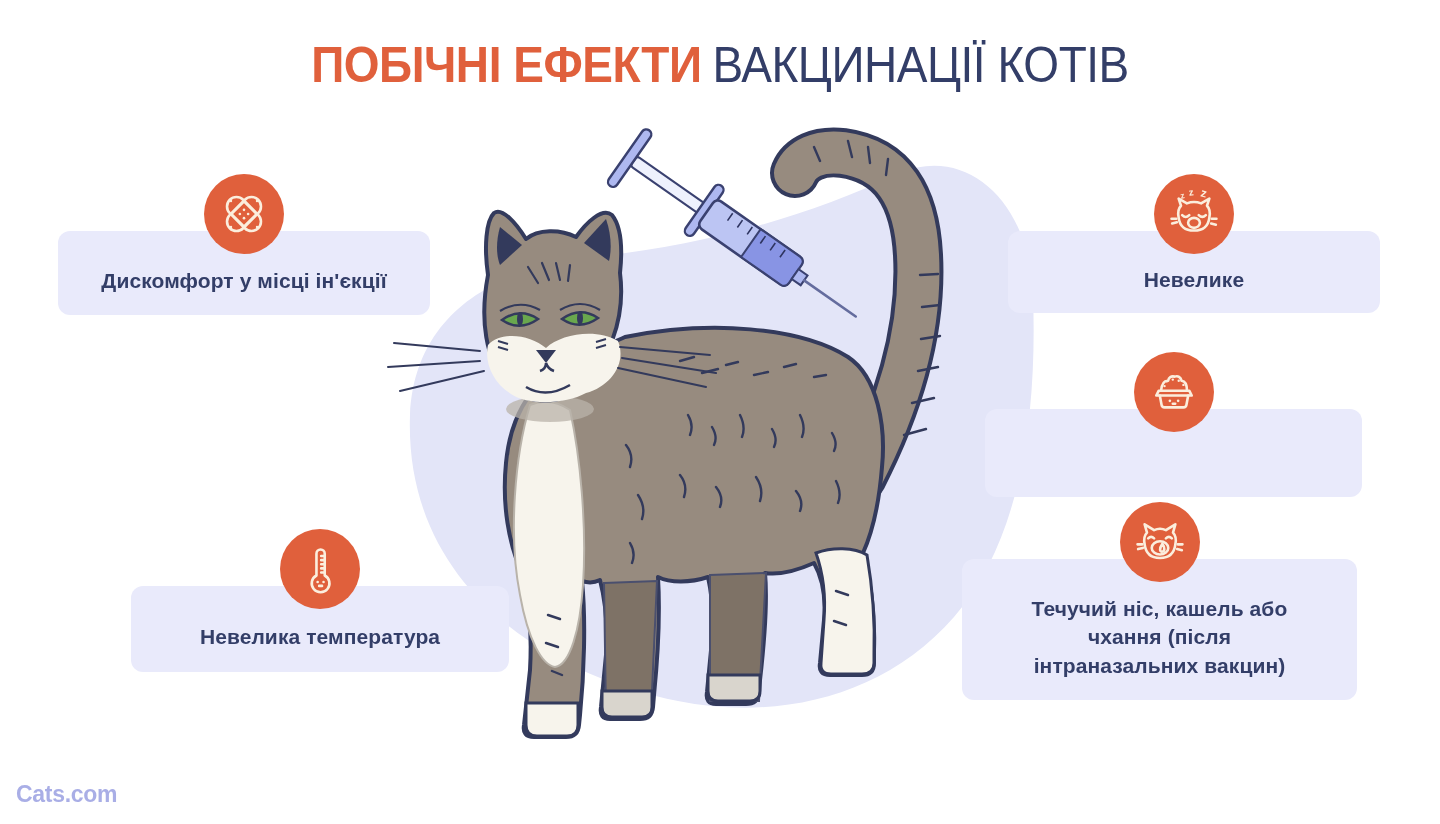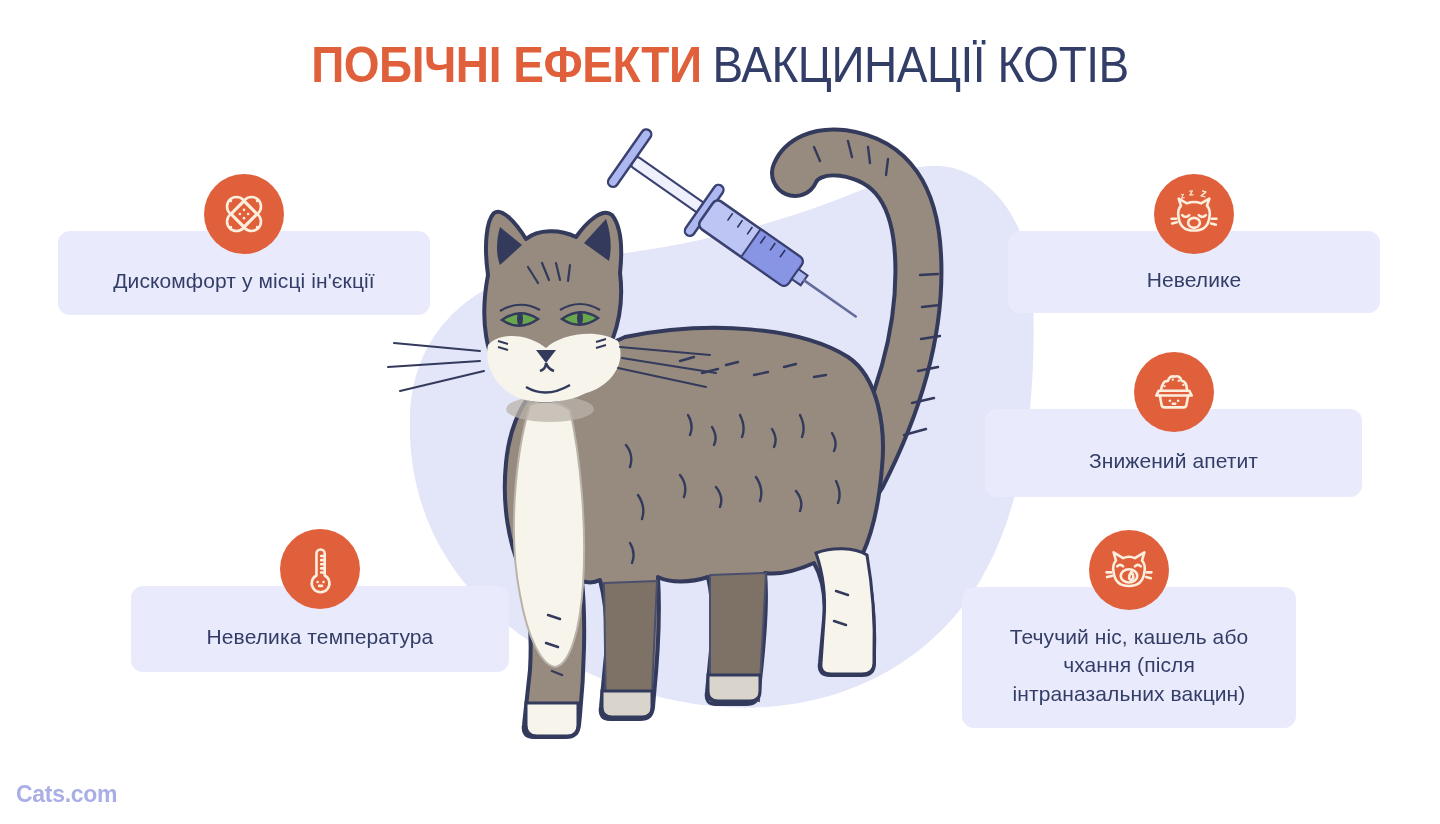--- a/index.html
+++ b/index.html
@@ -18,37 +18,37 @@
   .t-navy{color:#333e68;font-weight:500;margin-left:12px;}
   
   .illustration{position:absolute;left:380px;top:115px;width:670px;height:650px;}
   
   .card{
     position:absolute;background:#e9eafb;border-radius:12px;
     display:flex;align-items:center;justify-content:center;
     padding:26px 16px 10px;box-sizing:border-box;
   }
   .card-label{
-    color:#333e68;font-size:21px;font-weight:400;line-height:1.34;
+    color:#333e68;font-size:21px;font-weight:700;line-height:1.34;
     text-align:center;letter-spacing:.1px;
   }
   .icon-circle{
     position:absolute;left:50%;top:-57px;transform:translateX(-50%);
     width:80px;height:80px;border-radius:50%;background:#e0603c;
     display:flex;align-items:center;justify-content:center;
   }
   .icon-circle svg{width:52px;height:52px;}
   .ic{stroke:#fbeedd;stroke-width:2.2;fill:none;stroke-linecap:round;stroke-linejoin:round;}
   .icf{fill:#fbeedd;stroke:none;}
   .card.l1{left:58px; top:231px;width:372px;height:84px;}
   .card.l2{left:80px; top:410px;width:378px;height:108px;}
   .card.l3{left:103px;top:586px;width:378px;height:86px;margin-left:28px;}
   .card.r1{left:1008px;top:231px;width:372px;height:82px;}
   .card.r2{left:985px; top:409px;width:377px;height:88px;}
-  .card.r3{left:962px; top:587px;width:334px;height:141px;}
+  .card.r3{left:962px; top:559px;width:395px;height:141px;}
   .card.l2 .card-label{max-width:262px;}
   .card.r3 .card-label{max-width:272px;}
   
   .footer-logo{
     position:absolute;top:781px;left:16px;width:100%;text-align:left;
     color:#a9aee6;font-size:23px;font-weight:800;letter-spacing:-.3px;
   }
 </style>
 </head>
 <body>
@@ -212,21 +212,20 @@
         <circle class="icf" cx="16" cy="13" r="1"></circle>
           <circle class="icf" cx="21" cy="11.5" r="1"></circle>
         <circle class="icf" cx="26" cy="12.5" r="1"></circle>
           <circle class="icf" cx="30" cy="16" r="1"></circle>
         <circle class="icf" cx="14" cy="17" r="1"></circle>
         <circle class="icf" cx="18.5" cy="29.5" r="1.1"></circle>
           <circle class="icf" cx="25.5" cy="29.5" r="1.1"></circle>
         <path class="ic" d="M21 32 h2" stroke-width="1.6"></path>
       </svg>
     </div>
-    <div class="card-label">Знижений апетит</div>
   </div>
 
   <div class="card r3">
     <div class="icon-circle">
       <svg viewBox="0 0 44 44">
         <path class="ic" d="M9 24 C8 19 9 16 11 14 L9 7 L17 12 C20 10.5 24 10.5 27 12 L35 7 L33 14 C35 16 36 19 35 24 C34 32 29 35.5 22 35.5 C15 35.5 10 32 9 24 Z"></path>
         <path class="ic" d="M12 19 q2.5 -2.5 5 0 M27 19 q2.5 -2.5 5 0" stroke-width="1.8"></path>
         <ellipse class="ic" cx="22" cy="27" rx="7" ry="5.6"></ellipse>
         <path class="ic" d="M24 23.5 C26.5 27 26 30 23.8 30.2 C21.8 30.4 21.2 27.5 24 23.5 Z" stroke-width="1.8"></path>
         <path class="ic" d="M3 24 h4 M3.5 28 l4 -1 M37 24 h4 M36.5 28 l4 1" stroke-width="1.6"></path>

